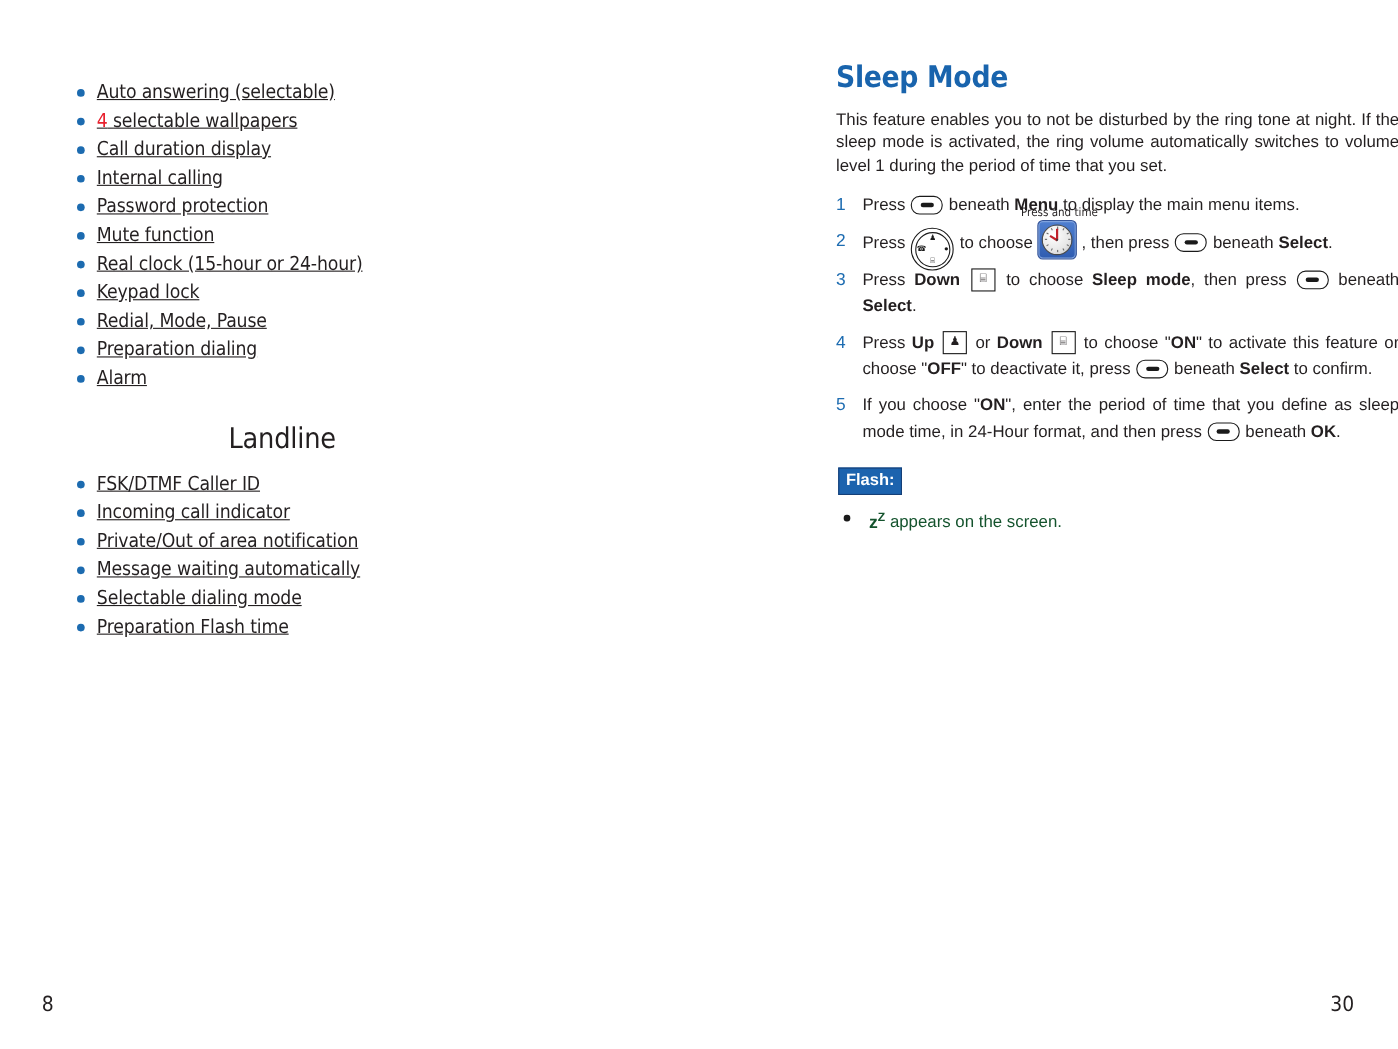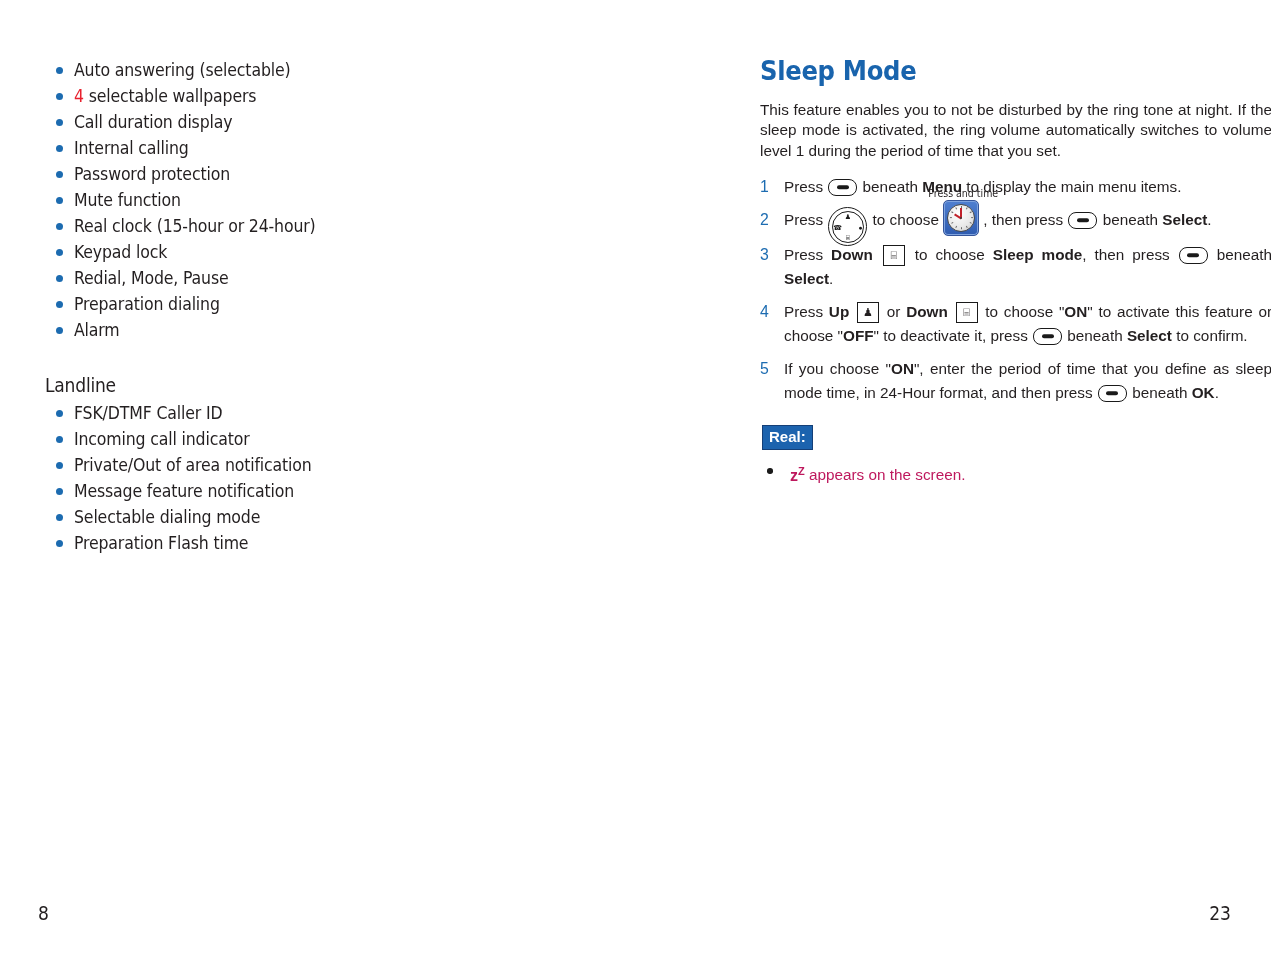--- a/index.html
+++ b/index.html
@@ -25,22 +25,23 @@
   
   .col-left {
     position: absolute;
     left: 38px;
     top: 56px;
     width: 430px;
     font-family: "DejaVu Sans Condensed", "Liberation Sans Narrow", "Liberation Sans", sans-serif;
   }
   .feat-list {
     list-style: none;
-    margin: 1px;
+    margin: 15px;
     padding: 0;
+    text-decoration: underline;
   }
   .feat-list li {
     position: relative;
     padding-left: 35px;
     font-size: 17.5px;
     line-height: 26px;
     color: #231f20;
     letter-spacing: -0.15px;
     white-space: nowrap;
   }
@@ -49,25 +50,26 @@
     left: 17px;
     top: 10px;
     width: 7px;
     height: 7px;
     border-radius: 50%;
     background: #1c6bb0;
   }
   .red-num { color: #e8212e; }
 
   .sub-head {
-    font-size: 19px;
+    font-size: 26px;
     line-height: 26px;
     color: #231f20;
     margin: 29px 0 2px 7px;
     letter-spacing: -0.2px;
+    text-align: center;
   }
 
   
   .col-right {
     position: absolute;
     left: 760px;
     top: 56px;
     width: 512px;
   }
   .sec-title {
@@ -275,21 +277,21 @@
   .note-list {
     list-style: none;
     margin: 9px 0 0 0;
     padding: 0;
   }
   .note-list li {
     position: relative;
     padding-left: 30px;
     font-size: 15.3px;
     line-height: 22px;
-    color: #be185d;
+    color: #14532d;
   }
   .note-list li .ndot {
     position: absolute;
     left: 7px;
     top: 9px;
     width: 5.5px;
     height: 5.5px;
     border-radius: 50%;
     background: #1a1a1a;
   }
@@ -333,21 +335,21 @@
         <li><span class="dot"></span><span>Preparation dialing</span></li>
         <li><span class="dot"></span><span>Alarm</span></li>
       </ul>
 
     <div class="sub-head">Landline</div>
 
     <ul class="feat-list" id="landline-list">
         <li><span class="dot"></span><span>FSK/DTMF Caller ID</span></li>
         <li><span class="dot"></span><span>Incoming call indicator</span></li>
         <li><span class="dot"></span><span>Private/Out of area notification</span></li>
-        <li><span class="dot"></span><span>Message feature notification</span></li>
+        <li><span class="dot"></span><span>Message waiting automatically</span></li>
         <li><span class="dot"></span><span>Selectable dialing mode</span></li>
         <li><span class="dot"></span><span>Preparation Flash time</span></li>
       </ul>
   </div>
 
   <div class="pg pg-left">8</div>
 
   <div class="col-right">
 
     <h1 class="sec-title">Sleep Mode</h1>
@@ -373,22 +375,22 @@
                 <span class="m-hand"></span>
                 <span class="h-hand"></span>
                 <span class="pin"></span>
               </span>
             </span></span><span>, then press </span><span class="ico softkey"></span><span> beneath </span><b>Select</b><span>.</span></div>
         <div class="step"><span class="num">3</span><span>Press </span><b>Down</b><span> </span><span class="ico keybox"><span class="kg" style="font-size: 11px; line-height: 11px;">⌸</span></span><span> to choose </span><b>Sleep mode</b><span>, then press </span><span class="ico softkey"></span><span> beneath </span><b>Select</b><span>.</span></div>
         <div class="step"><span class="num">4</span><span>Press </span><b>Up</b><span> </span><span class="ico keybox"><span class="kg" style="font-size: 11px; line-height: 11px;">♟</span></span><span> or </span><b>Down</b><span> </span><span class="ico keybox"><span class="kg" style="font-size: 11px; line-height: 11px;">⌸</span></span><span> to choose "</span><b>ON</b><span>" to activate this feature or choose "</span><b>OFF</b><span>" to deactivate it, press </span><span class="ico softkey"></span><span> beneath </span><b>Select</b><span> to confirm.</span></div>
         <div class="step"><span class="num">5</span><span>If you choose "</span><b>ON</b><span>", enter the period of time that you define as sleep mode time, in 24-Hour format, and then press </span><span class="ico softkey"></span><span> beneath </span><b>OK</b><span>.</span></div>
       </div>
 
-    <div class="note-badge">Real:</div>
+    <div class="note-badge">Flash:</div>
 
     <ul class="note-list" id="note-list">
         <li><span class="ndot"></span><span class="zz"><span>z</span><sup>Z</sup></span><span> appears on the screen.</span></li>
       </ul>
   </div>
 
-  <div class="pg pg-right">23</div>
+  <div class="pg pg-right">30</div>
 
 </div>
 
 </body></html>

